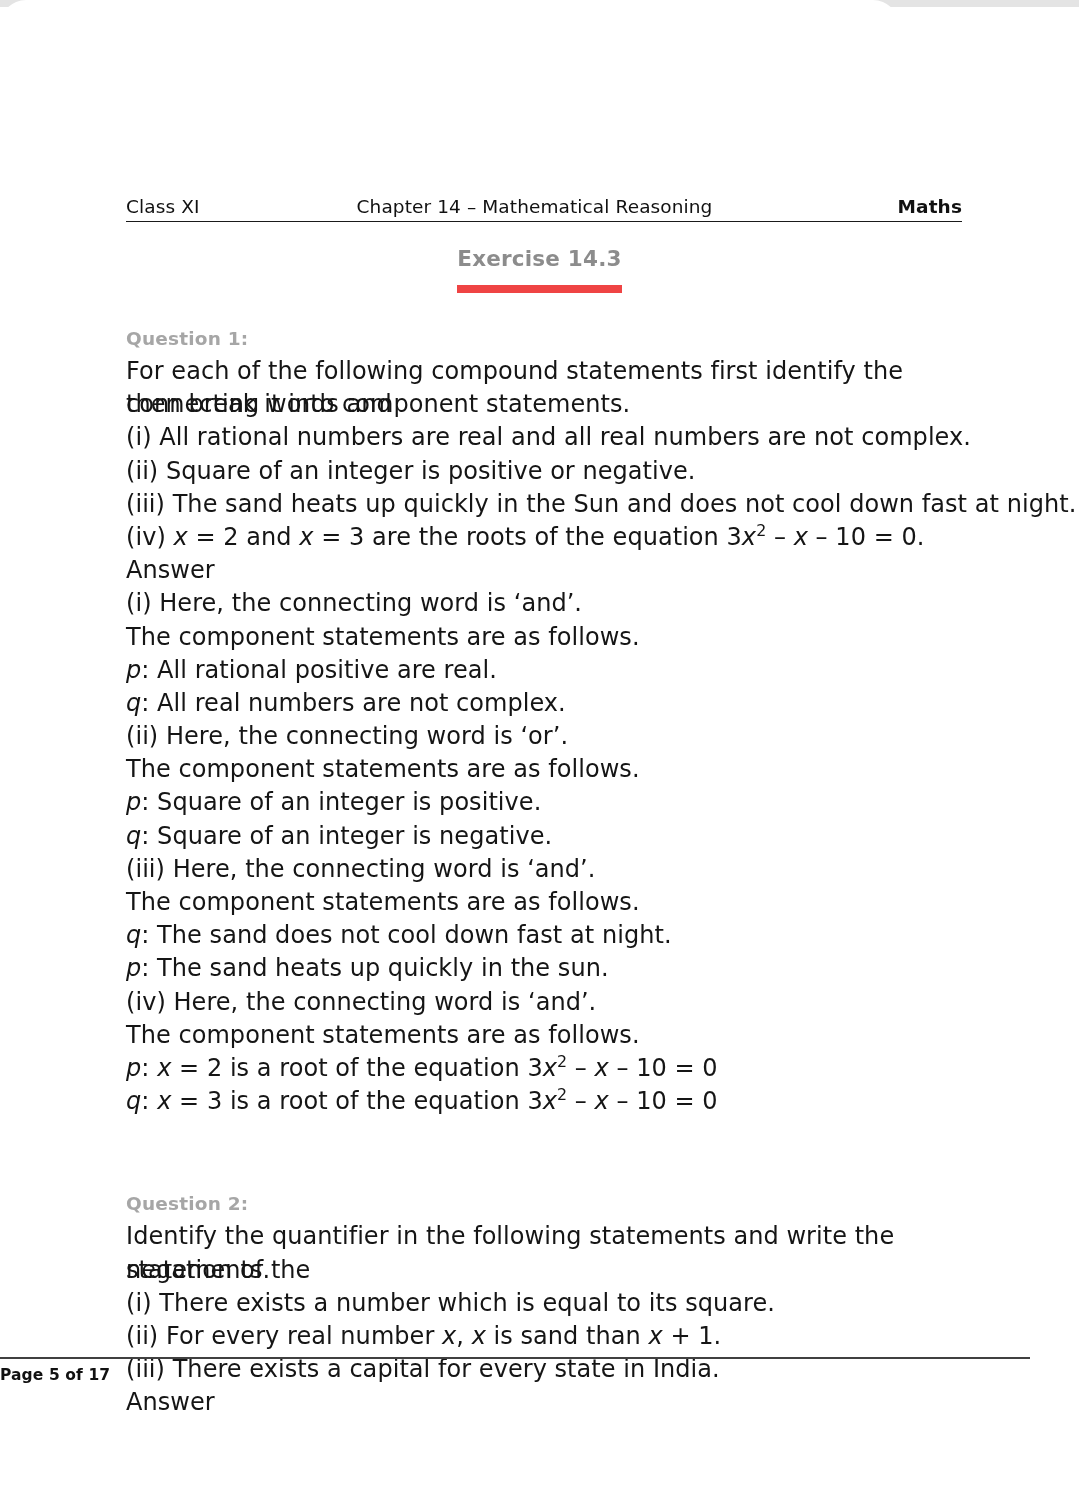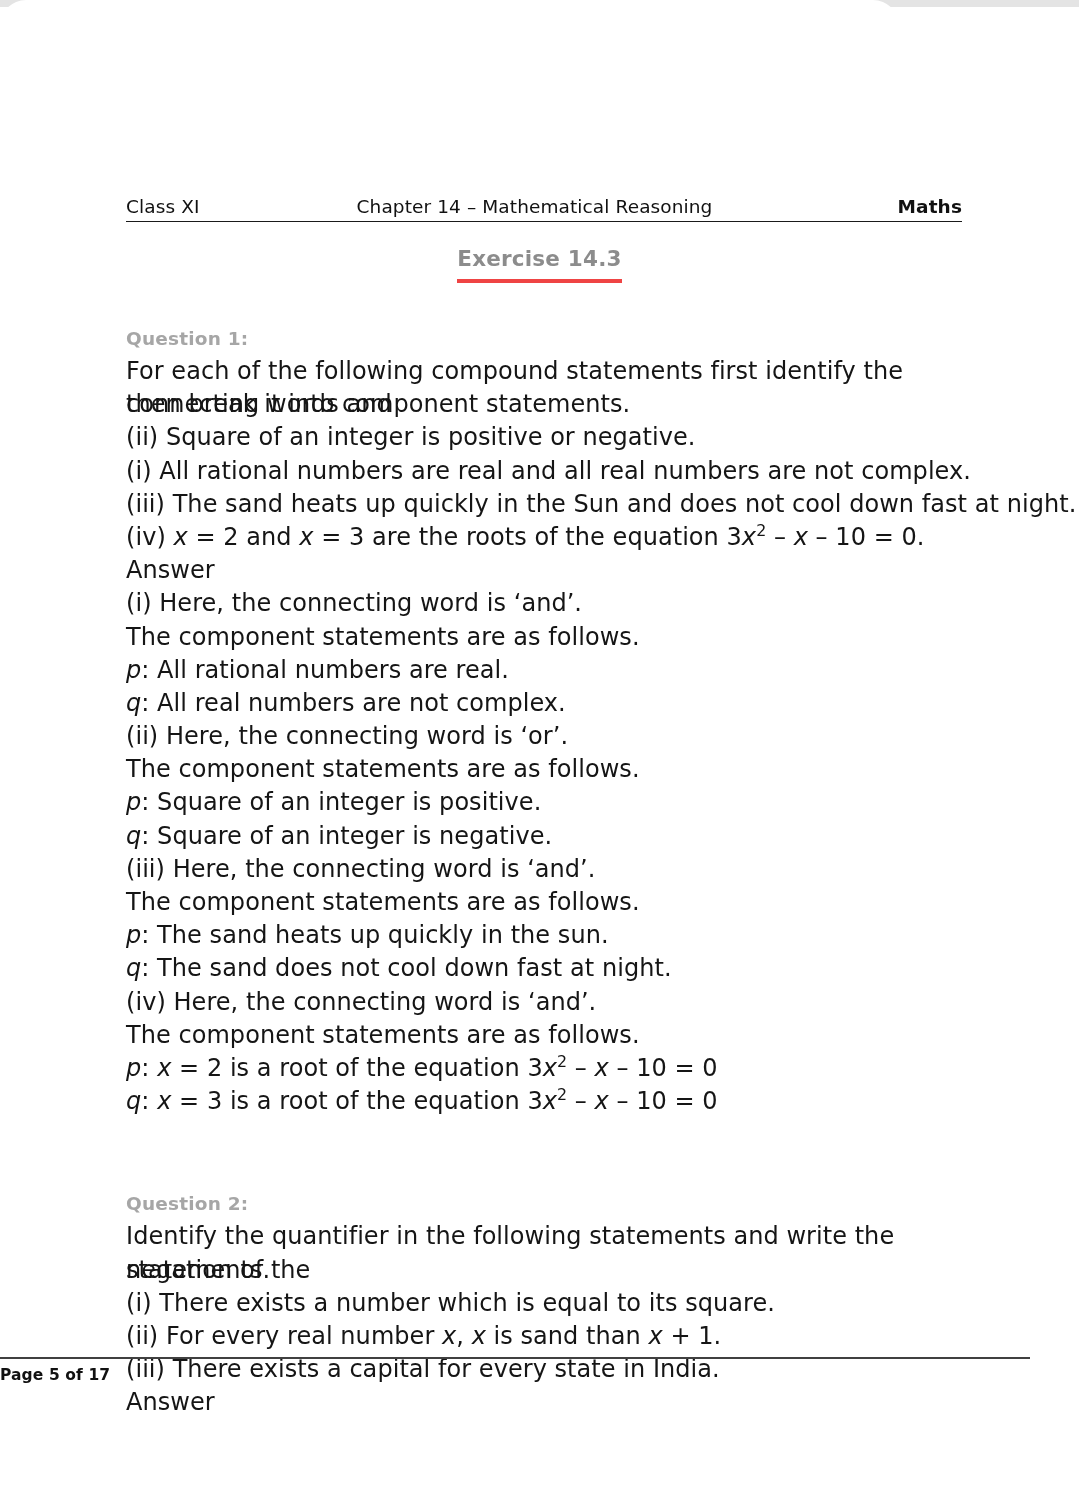--- a/index.html
+++ b/index.html
@@ -57,22 +57,22 @@
     left: 0;
     top: 246px;
     width: 1079px;
     text-align: center;
     font-size: 21.5px;
     font-weight: bold;
     color: #8c8c8c;
     letter-spacing: 0.2px;
   }
   .exercise-title span {
-    border-bottom: 4px solid #ef4444;
-    padding-bottom: 8px;
+    border-bottom: 8px solid #ef4444;
+    padding-bottom: 14px;
   }
 
   
   .content {
     position: absolute;
     left: 126px;
     top: 286px;
     width: 840px;
   }
   .q-heading {
@@ -137,42 +137,42 @@
   <div class="exercise-title">
     <span>Exercise 14.3 </span>
   </div>
 
   <div class="content">
 
     <div class="q-heading">Question 1:</div>
     <div class="line wrap">For each of the following compound statements first identify the connecting words and</div>
     <div class="line wrap">then break it into component statements.</div>
 
+    <div class="line">(i) All rational numbers are real and all real numbers are not complex.</div>
     <div class="line">(ii) Square of an integer is positive or negative.</div>
-    <div class="line">(i) All rational numbers are real and all real numbers are not complex.</div>
     <div class="line">(iii) The sand heats up quickly in the Sun and does not cool down fast at night.</div>
 
     <div class="line"><span>(iv) </span><i>x</i><span> = 2 and </span><i>x</i><span> = 3 are the roots of the equation 3</span><i>x</i><sup>2</sup><span> – </span><i>x</i><span> – 10 = 0.</span></div>
 
     <div class="line">Answer</div>
 
     <div class="line"> (i) Here, the connecting word is ‘and’.</div>
     <div class="line">The component statements are as follows.</div>
-    <div class="line"><i>p</i><span>: All rational numbers are real.</span></div>
+    <div class="line"><i>p</i><span>: All rational positive are real.</span></div>
     <div class="line"><i>q</i><span>: All real numbers are not complex.</span></div>
 
     <div class="line">(ii) Here, the connecting word is ‘or’.</div>
     <div class="line">The component statements are as follows.</div>
     <div class="line"><i>p</i><span>: Square of an integer is positive.</span></div>
     <div class="line"><i>q</i><span>: Square of an integer is negative.</span></div>
 
     <div class="line">(iii) Here, the connecting word is ‘and’.</div>
     <div class="line">The component statements are as follows.</div>
+    <div class="line"><i>q</i><span>: The sand does not cool down fast at night.</span></div>
     <div class="line"><i>p</i><span>: The sand heats up quickly in the sun.</span></div>
-    <div class="line"><i>q</i><span>: The sand does not cool down fast at night.</span></div>
 
     <div class="line">(iv) Here, the connecting word is ‘and’.</div>
     <div class="line">The component statements are as follows.</div>
 
     <div class="line"><i>p</i><span>: </span><i>x</i><span> = 2 is a root of the equation 3</span><i>x</i><sup>2</sup><span> – </span><i>x</i><span> – 10 = 0</span></div>
 
     <div class="line"><i>q</i><span>: </span><i>x</i><span> = 3 is a root of the equation 3</span><i>x</i><sup>2</sup><span> – </span><i>x</i><span> – 10 = 0</span></div>
 
     <div class="gap"></div>
 

